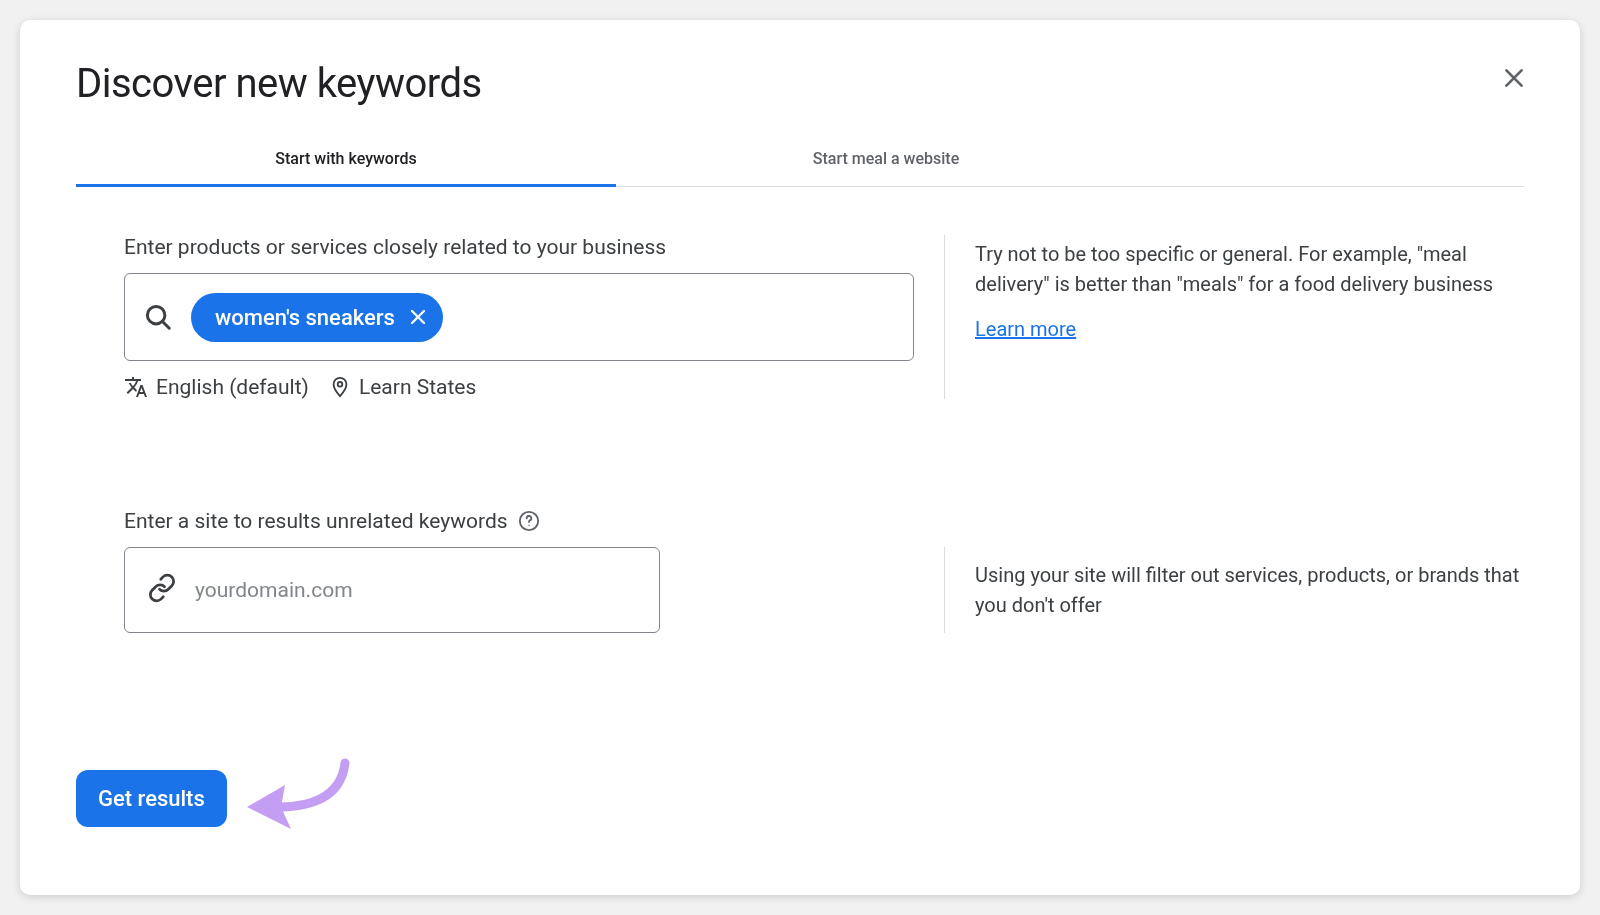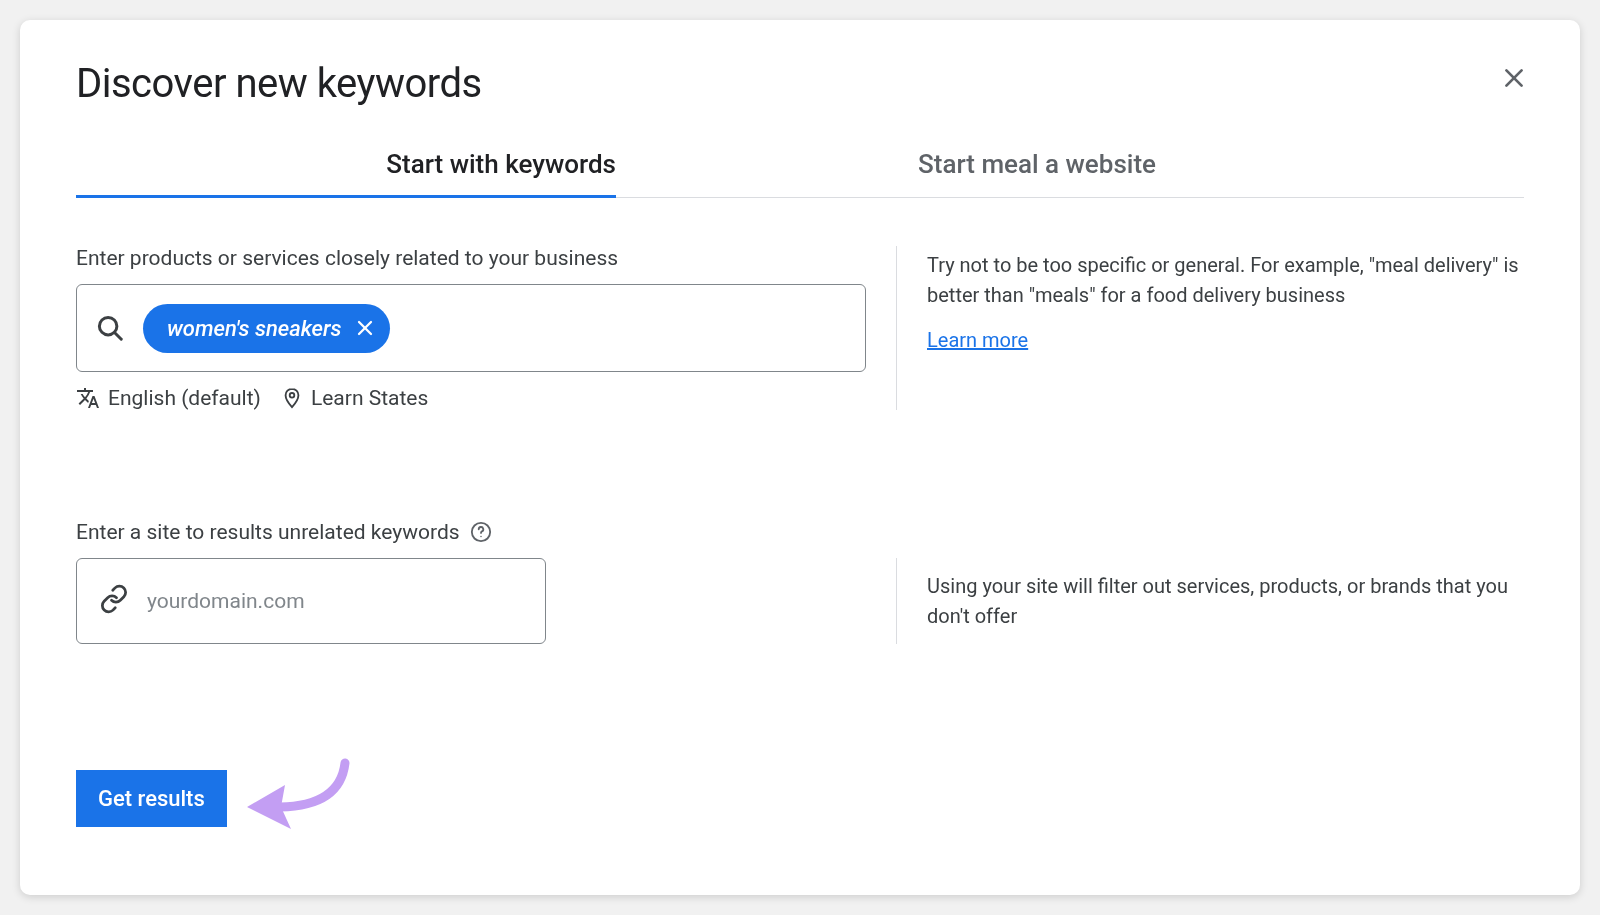--- a/index.html
+++ b/index.html
@@ -38,23 +38,23 @@
       letter-spacing: -0.5px;
     }
     .tabs {
       display: flex;
       border-bottom: 1px solid #dadce0;
       margin-bottom: 48px;
     }
     .tab {
       flex: 0 0 auto;
       width: 540px;
-      text-align: right;
+      text-align: center;
       padding: 18px 0;
-      font-size: 26px;
+      font-size: 16px;
       font-weight: 500;
       color: #5f6368;
       cursor: pointer;
       position: relative;
     }
     .tab.active {
       color: #202124;
     }
     .tab.active::after {
       content: '';
@@ -65,20 +65,21 @@
       height: 3px;
       background: #1a73e8;
     }
     .section-row {
       display: flex;
       gap: 0;
       margin-bottom: 60px;
     }
     .section-left {
       flex: 0 0 820px;
+      margin-left: 48px;
     }
     .section-right {
       flex: 1;
       border-left: 1px solid #dadce0;
       padding-left: 30px;
       padding-top: 4px;
       padding-bottom: 4px;
     }
     .field-label {
       font-size: 21px;
@@ -90,21 +91,20 @@
     }
     .keyword-box {
       border: 1px solid #80868b;
       border-radius: 6px;
       padding: 14px 18px;
       display: flex;
       align-items: center;
       gap: 18px;
       width: 790px;
       height: 88px;
-      font-style: italic;
     }
     .search-icon-wrap {
       display: flex;
       align-items: center;
     }
     .chip {
       background: #1a73e8;
       color: #fff;
       border-radius: 28px;
       padding: 12px 16px 12px 24px;
@@ -151,21 +151,21 @@
       margin-top: 18px;
       cursor: pointer;
     }
     .site-box {
       border: 1px solid #80868b;
       border-radius: 6px;
       padding: 20px 22px;
       display: flex;
       align-items: center;
       gap: 18px;
-      width: 470px;
+      width: 536px;
       height: 86px;
     }
     .site-input {
       border: none;
       outline: none;
       font-size: 21px;
       color: #5f6368;
       flex: 1;
       font-family: inherit;
     }
@@ -176,21 +176,21 @@
       position: absolute;
       bottom: 50px;
       left: 56px;
       display: flex;
       align-items: center;
     }
     .primary-btn {
       background: #1a73e8;
       color: #fff;
       border: none;
-      border-radius: 0;
+      border-radius: 12px;
       padding: 16px 22px;
       font-size: 22px;
       font-weight: 500;
       cursor: pointer;
       font-family: inherit;
     }
     .arrow-annotation {
       margin-left: 8px;
     }
     .help-icon {

